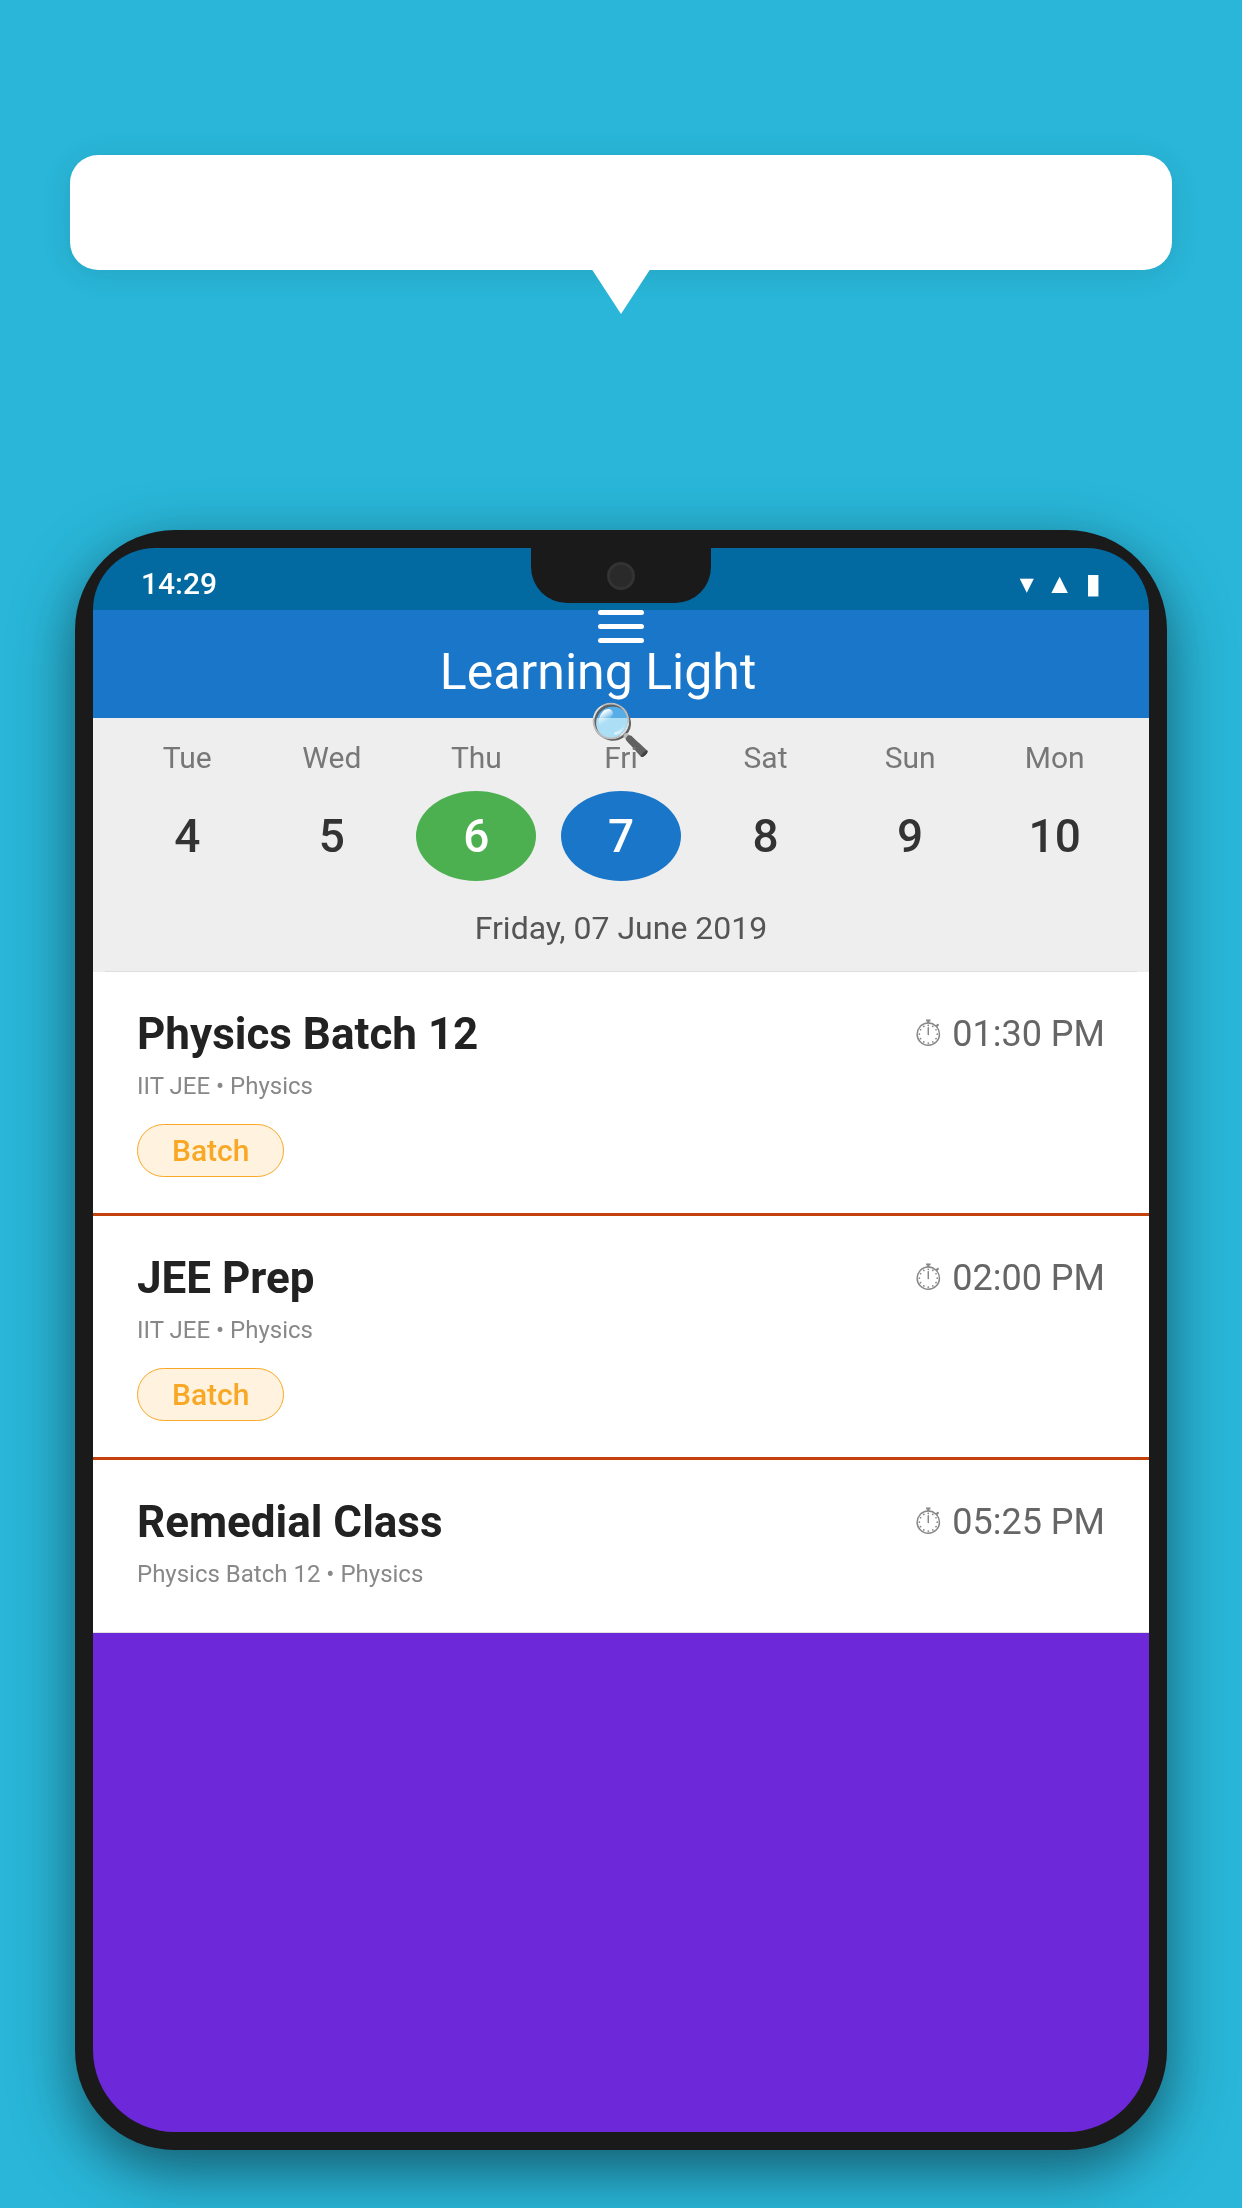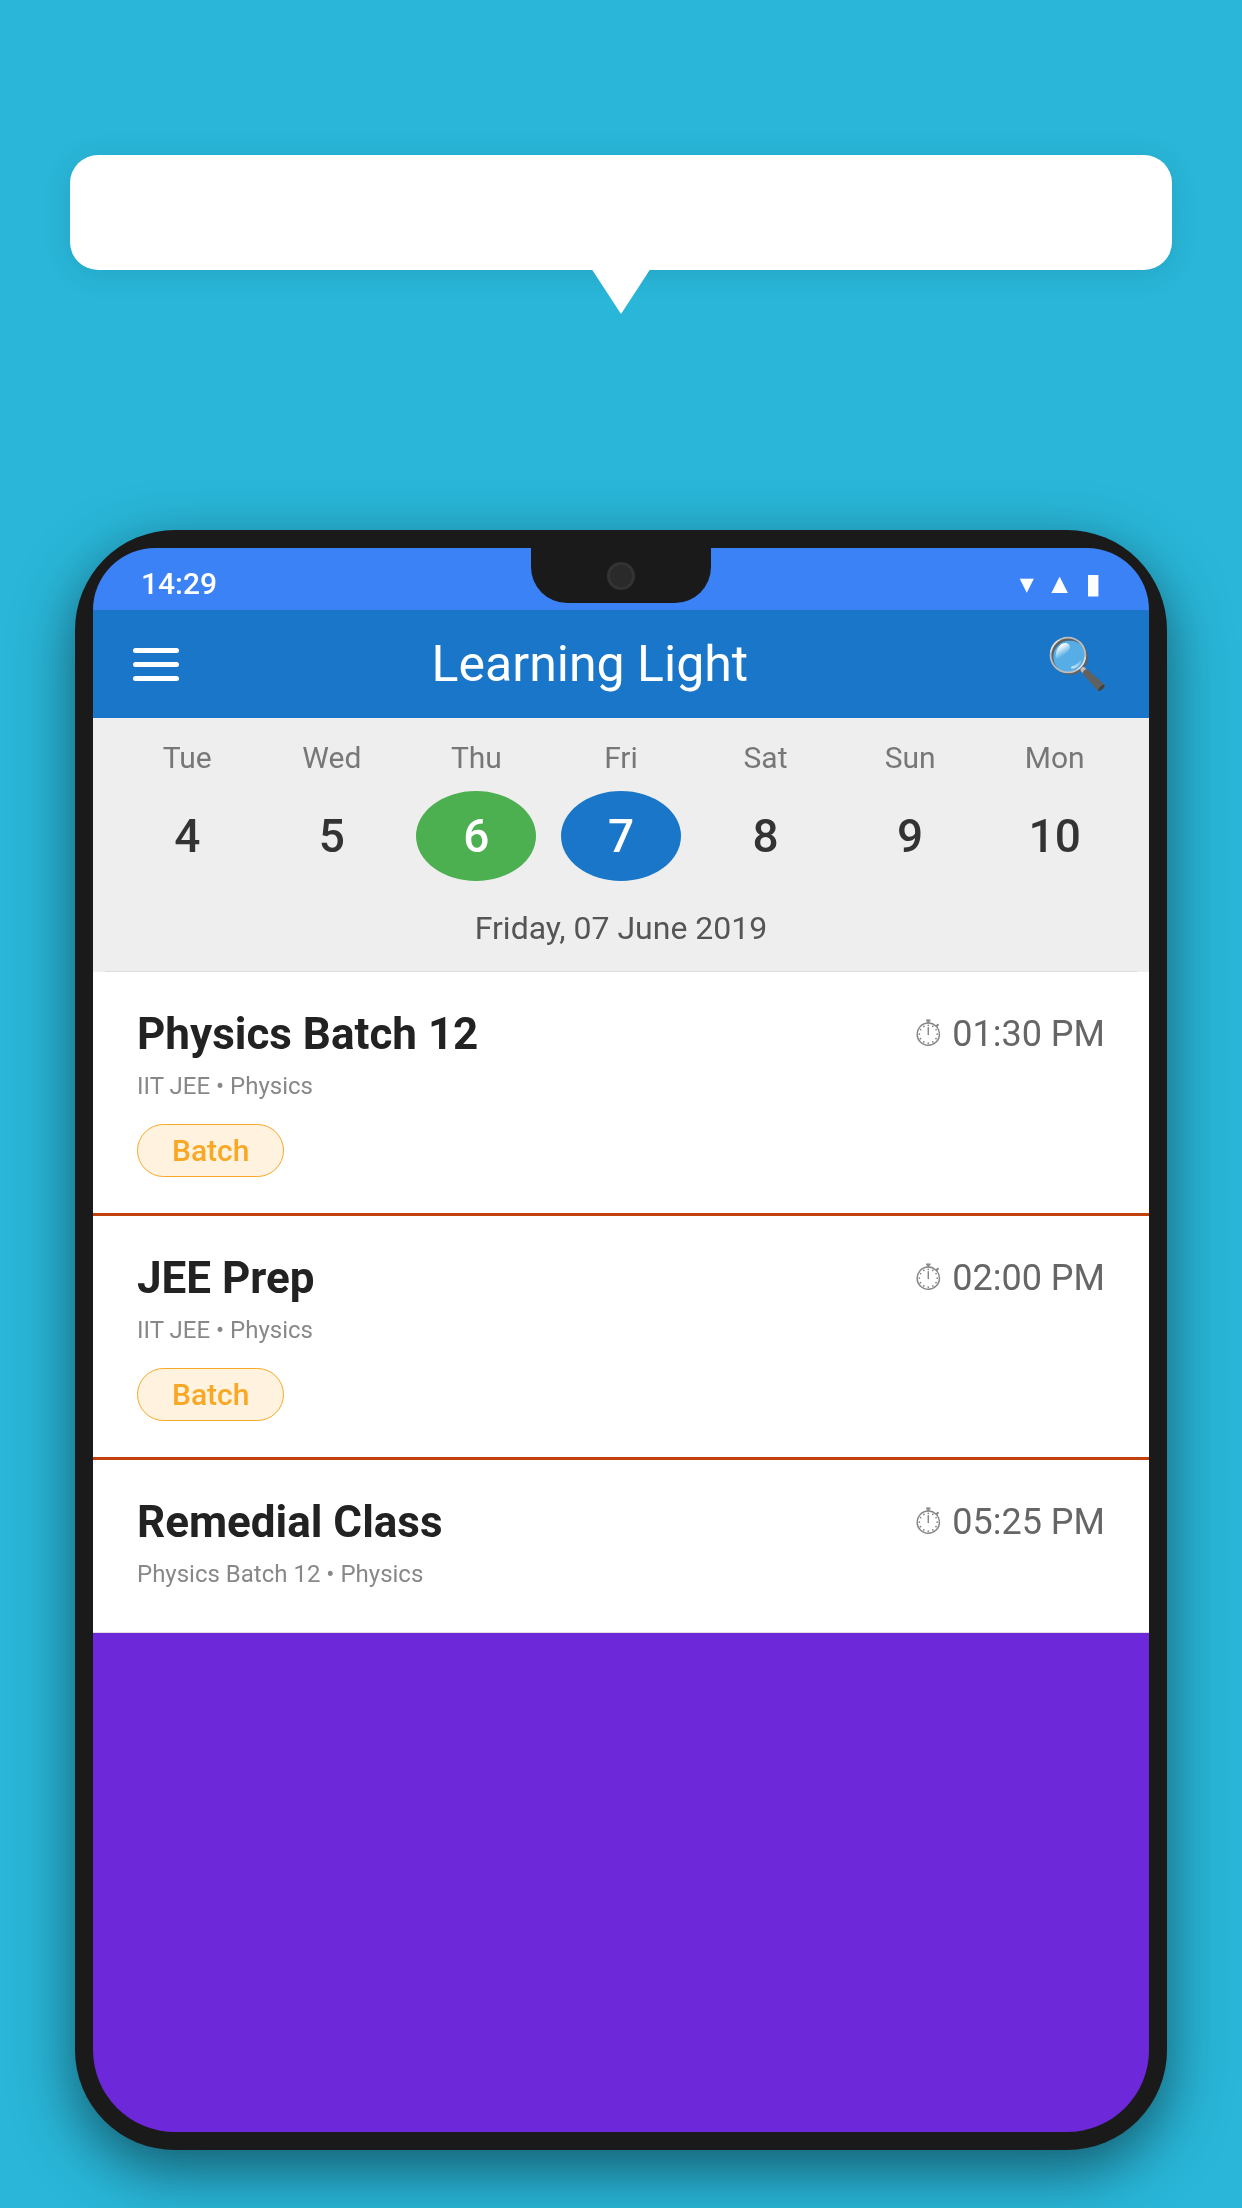--- a/index.html
+++ b/index.html
@@ -92,21 +92,21 @@
     .phone-camera {
       width: 28px;
       height: 28px;
       background: #2a2a2a;
       border-radius: 50%;
       border: 3px solid #333;
     }
 
     
     .status-bar {
-      background: #3b82f6;
+      background: #0369a1;
       height: 62px;
       border-radius: 82px 82px 0 0;
       display: flex;
       align-items: center;
       justify-content: space-between;
       padding: 0 48px;
       padding-top: 8px;
     }
 
     .status-time {
@@ -127,20 +127,21 @@
     }
 
     
     .app-bar {
       background: #1976c8;
       height: 108px;
       display: flex;
       align-items: center;
       padding: 0 40px;
       justify-content: space-between;
+      flex-direction: column;
     }
 
     .hamburger-icon {
       display: flex;
       flex-direction: column;
       gap: 9px;
       cursor: pointer;
     }
 
     .hamburger-icon span {

